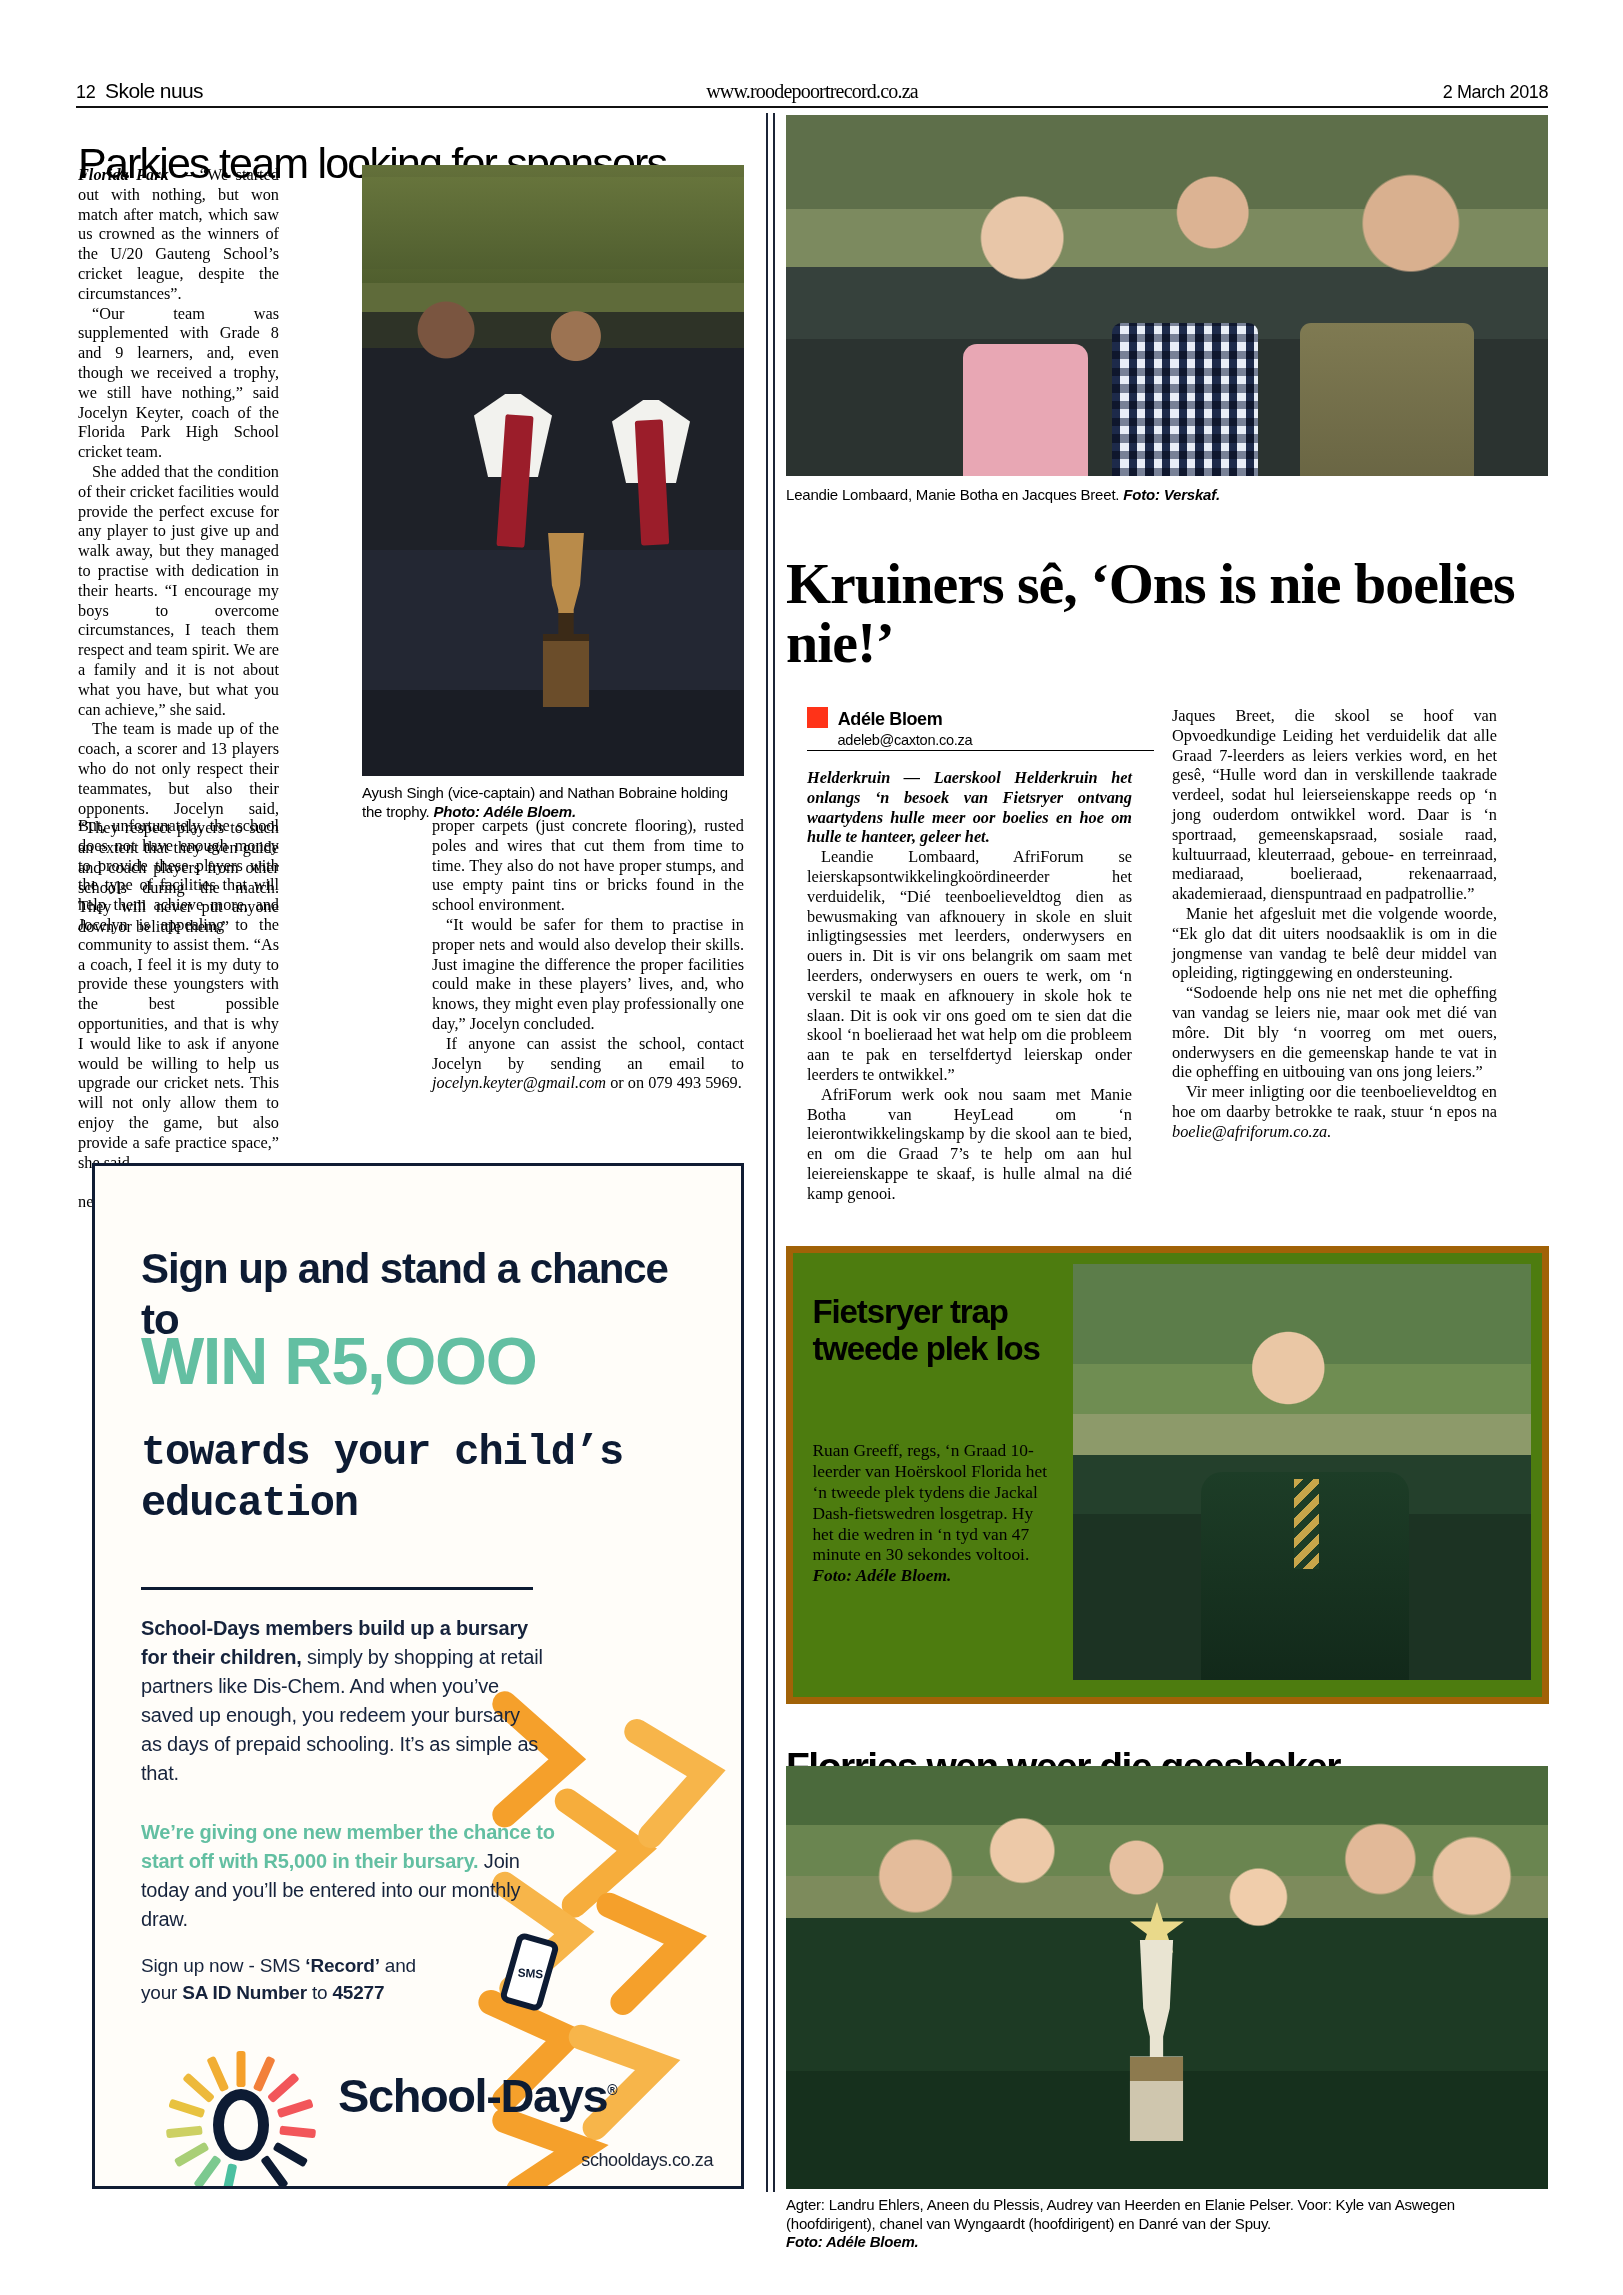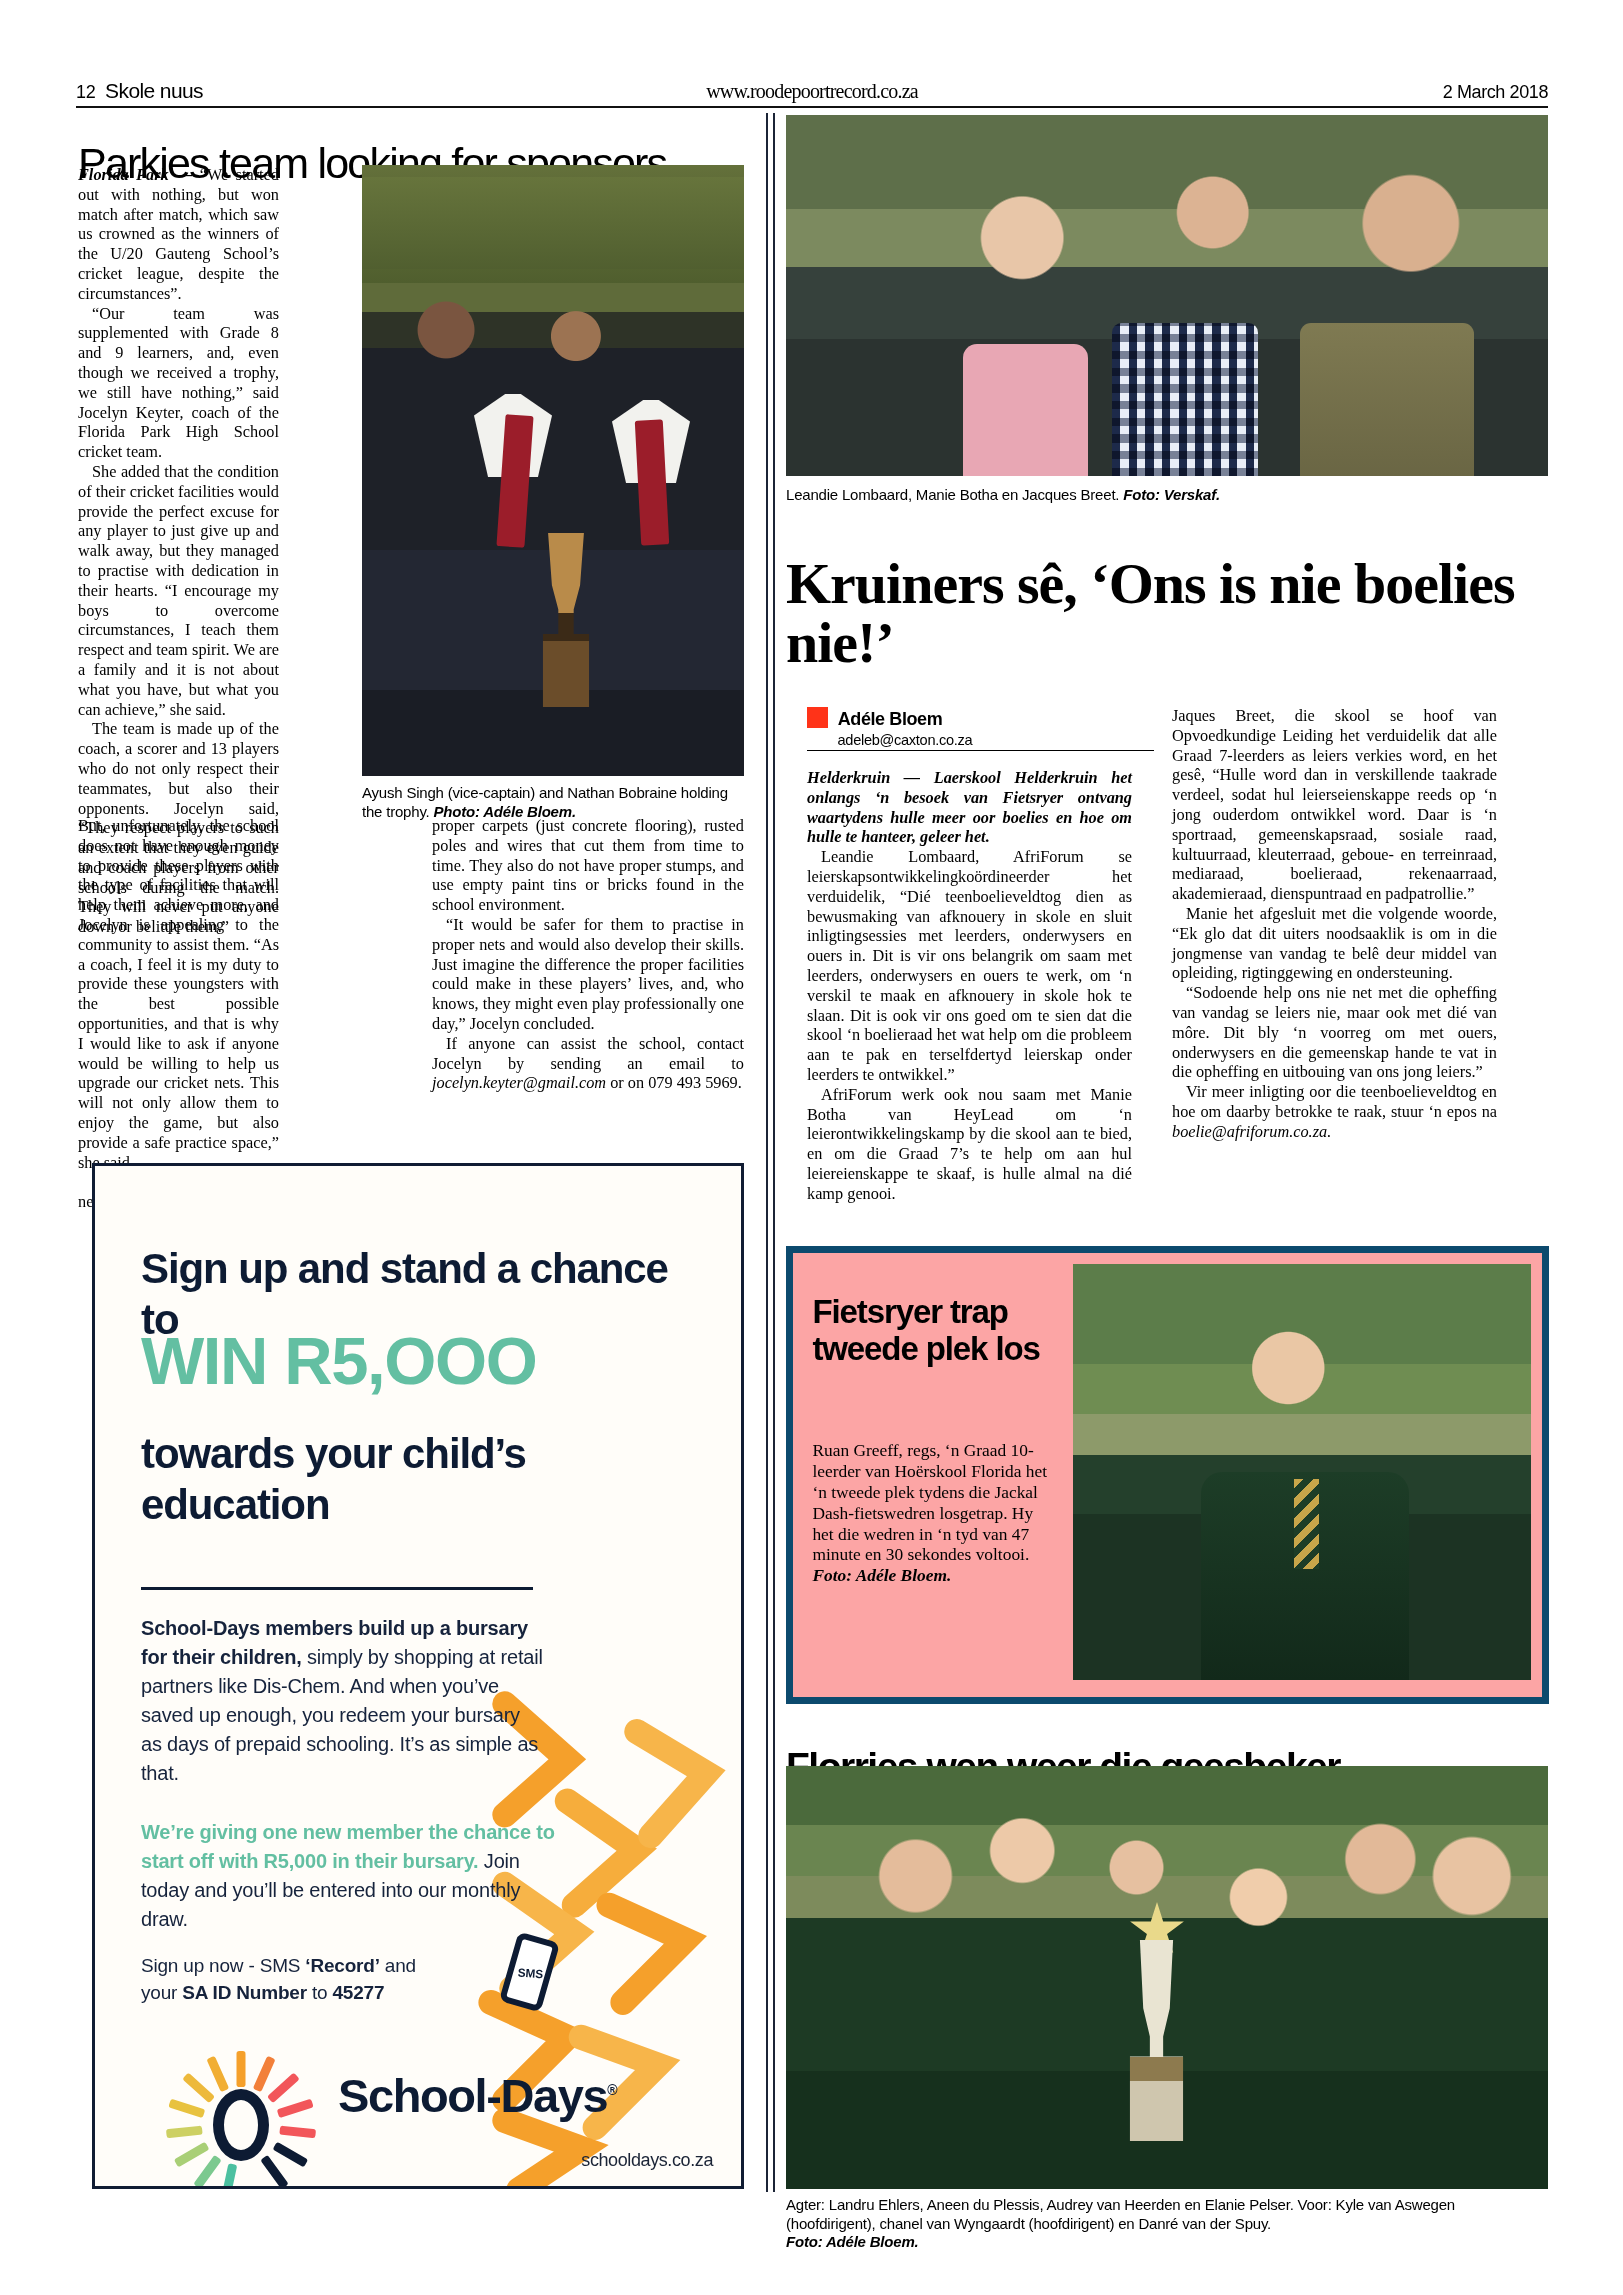--- a/index.html
+++ b/index.html
@@ -104,21 +104,21 @@
   .byline .nm { font-family:"Liberation Sans", sans-serif; font-weight:bold;
       font-size:18px; letter-spacing:-0.4px; }
   .byline .em { display:block; margin:2.1px 0 0 30.5px; font-family:"Liberation Sans", sans-serif;
       font-size:14.6px; letter-spacing:-0.3px; }
   .byline-rule { position:absolute; left:807px; top:750px; width:347px; border-top:1.4px solid #000; }
   #a1 { left:807px; top:768px; width:325px; }
   #a2 { left:1172px; top:706px; width:325px; }
 
   
   .tealbox { position:absolute; left:786px; top:1246px; width:763px; height:458px;
-      border:7px solid #0c4a6e; background:#fca5a5; }
+      border:7px solid #a16207; background:#4d7c0f; }
   .tealbox .hl { position:absolute; left:19.4px; top:14px; width:246px;
       font-family:"Liberation Sans", sans-serif; font-size:33px; line-height:1.12;
       letter-spacing:-1.1px; }
   .tealbox .cap2 { position:absolute; left:19.4px; top:187px; width:242px;
       font-size:17.4px; line-height:1.2; font-family:"Liberation Serif", serif; }
   .tealbox .cap2 b { font-style:italic; font-weight:bold; }
   .tealbox .pic { position:absolute; left:280px; top:11px; width:458px; height:416px;
       background:
         radial-gradient(circle at 47% 25%, #eac7a5 0 9%, rgba(0,0,0,0) 9.3%),
         linear-gradient(180deg,#5c7d4a 0 24%, #6f8d52 24% 36%, #8d9a6a 36% 46%,
@@ -153,21 +153,21 @@
   
   .ad { position:absolute; left:92px; top:1163px; width:652px; height:1026px;
         border:3.5px solid #101c33; background:#fffdf9; overflow:hidden; }
   .ad .h1 { position:absolute; left:46px; top:42px; width:548px;
       font-family:"Liberation Sans", sans-serif; font-weight:bold;
       color:#0d1b33; font-size:42px; line-height:1.22; letter-spacing:-1.1px; }
   .ad .win { position:absolute; left:46px; top:161px; width:597px;
       font-family:"Liberation Sans", sans-serif; font-weight:bold;
       color:#63bfa2; font-size:67px; line-height:1; letter-spacing:-1.4px; }
   .ad .h2 { position:absolute; left:46px; top:242px; width:548px;
-      font-family:Liberation Sans, sans-serif; font-weight:bold;
+      font-family:Liberation Mono, monospace; font-weight:bold;
       color:#0d1b33; font-size:42px; line-height:1.22; letter-spacing:-1.1px;margin-top:20px; }
   .ad .rule { position:absolute; left:46px; top:421px; width:392px; border-top:3.5px solid #0d1b33; }
   .ad .body { position:absolute; left:46px; top:448px; width:403px;
       font-family:"Liberation Sans", sans-serif; color:#16233c;
       font-size:20px; line-height:1.45; letter-spacing:-0.2px; }
   .ad .body b { font-weight:bold; }
   .ad .body2 { position:absolute; left:46px; top:652px; width:416px;
       font-family:"Liberation Sans", sans-serif; color:#16233c;
       font-size:20px; line-height:1.45; letter-spacing:-0.2px; }
   .ad .body2 .grn { color:#63bfa2; font-weight:bold; }

